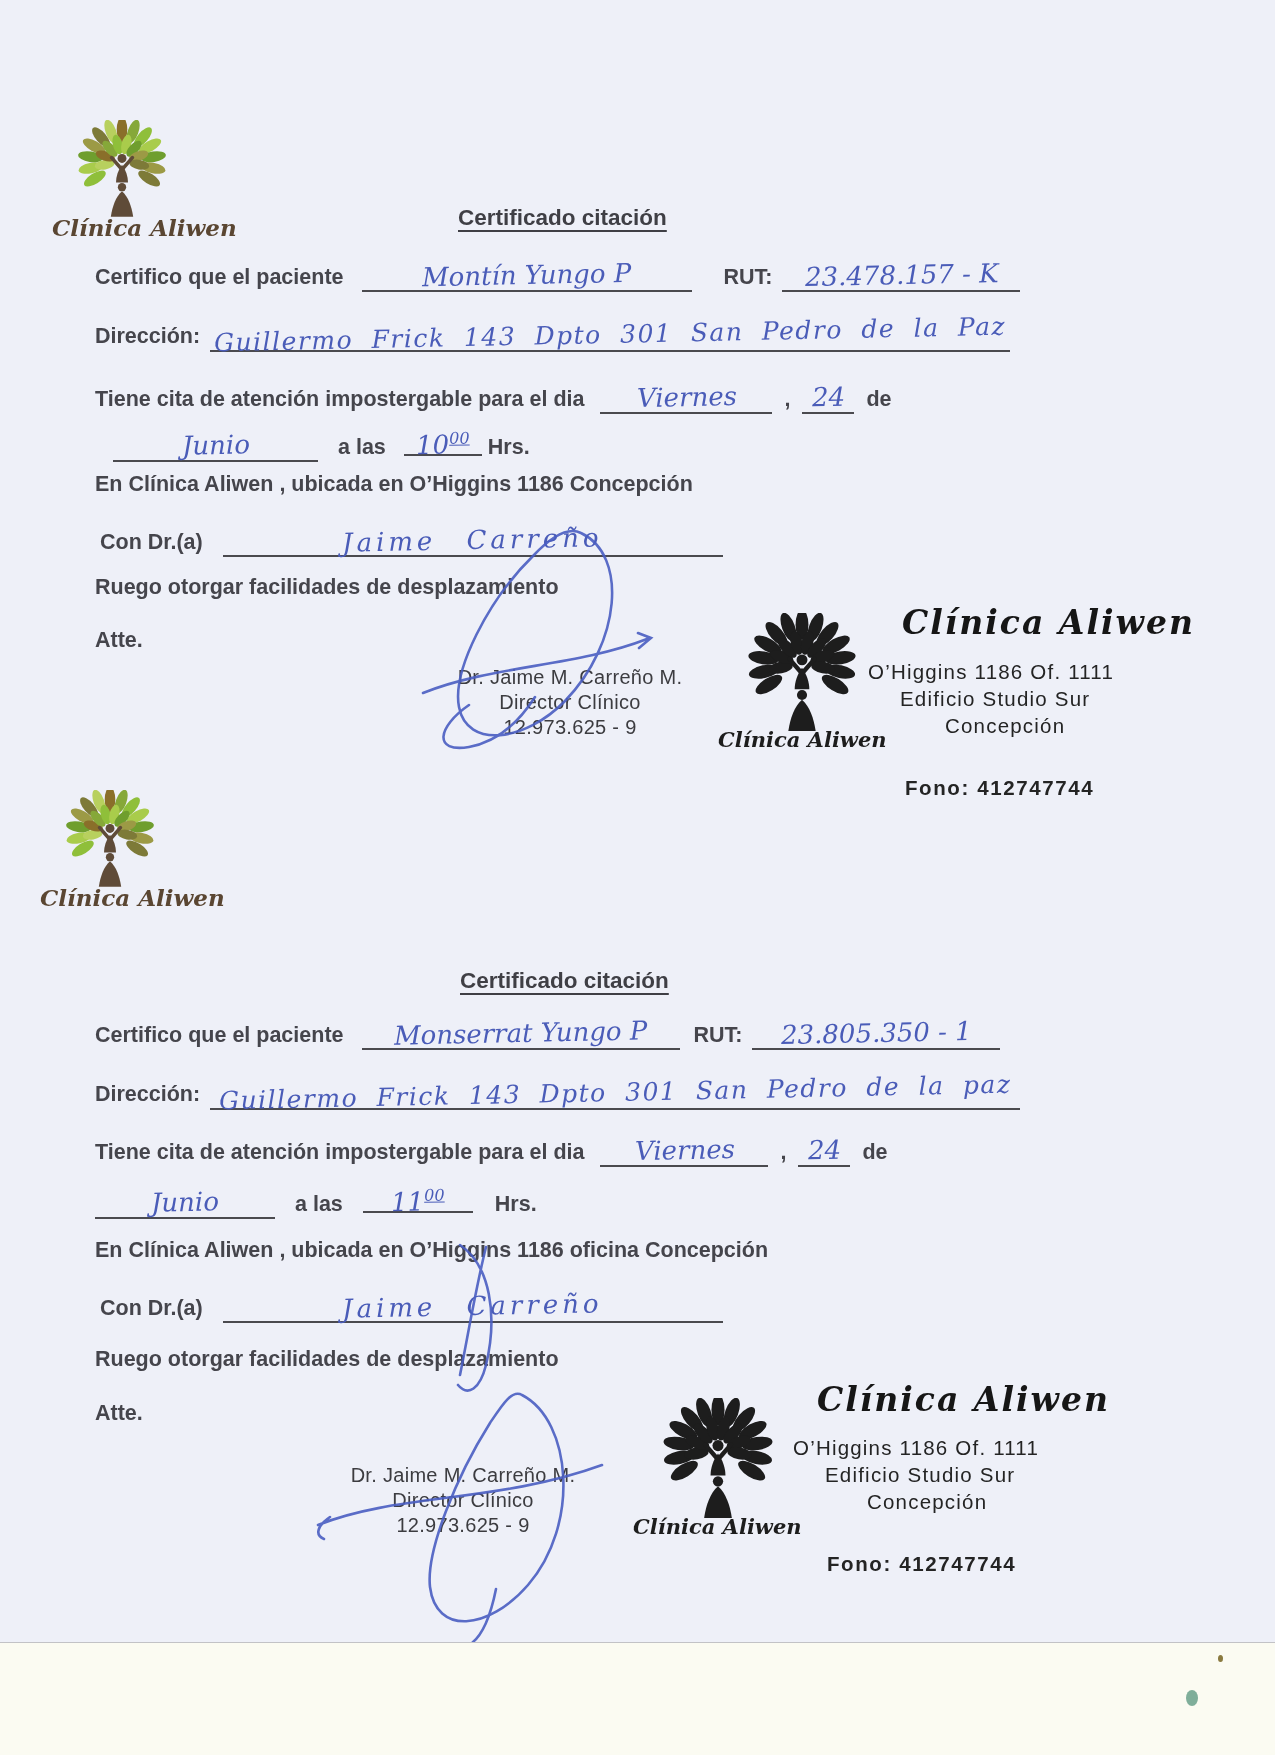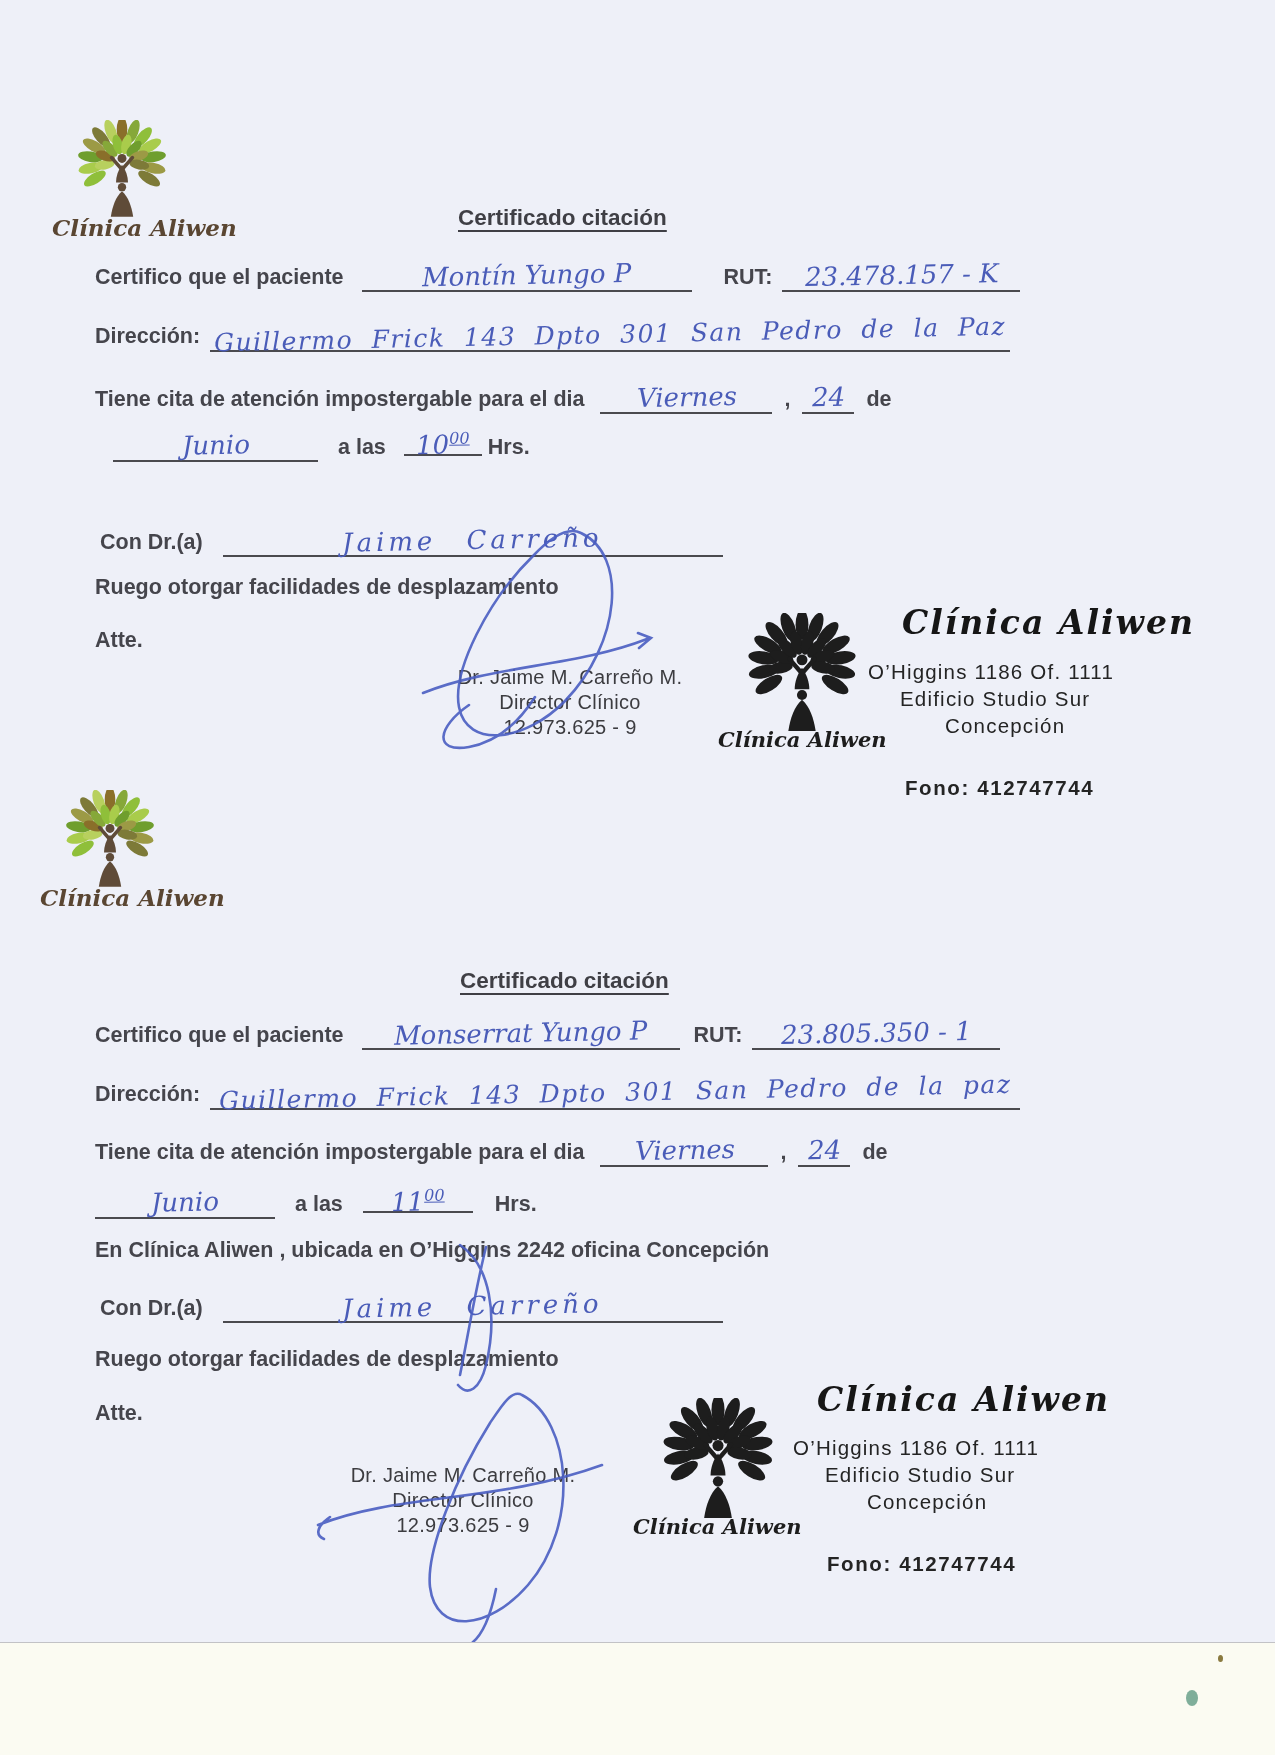--- a/index.html
+++ b/index.html
@@ -131,20 +131,23 @@
       <span class="pr" style="margin-left:6px;">de</span>
     </div>
 
     <div class="line" style="left:113px;top:304px;">
       <span class="fill" style="width:205px;"><span class="hw">Junio</span></span>
       <span class="pr" style="margin-left:14px;">a las</span>
       <span class="fill" style="width:78px;margin-left:12px;"><span class="hw"><span>10</span><sup>00</sup></span></span>
       <span class="pr">Hrs.</span>
     </div>
 
+    <div class="line" style="left:95px;top:352px;">
+      <span class="pr">En Clínica Aliwen , ubicada en O’Higgins 1186 Concepción</span>
+    </div>
 
     <div class="line" style="left:100px;top:405px;">
       <span class="pr">Con Dr.(a)</span>
       <span class="fill" style="width:500px;margin-left:14px;"><span class="hw" style="letter-spacing:4px;word-spacing:18px;">Jaime Carreño</span></span>
     </div>
 
     <div class="line" style="left:95px;top:455px;">
       <span class="pr">Ruego otorgar facilidades de desplazamiento</span>
     </div>
 
@@ -347,21 +350,21 @@
     </div>
 
     <div class="line" style="left:95px;top:396px;">
       <span class="fill" style="width:180px;"><span class="hw">Junio</span></span>
       <span class="pr" style="margin-left:14px;">a las</span>
       <span class="fill" style="width:110px;margin-left:14px;"><span class="hw"><span>11</span><sup>00</sup></span></span>
       <span class="pr" style="margin-left:16px;">Hrs.</span>
     </div>
 
     <div class="line" style="left:95px;top:453px;">
-      <span class="pr">En Clínica Aliwen , ubicada en O’Higgins 2242 oficina Concepción</span>
+      <span class="pr">En Clínica Aliwen , ubicada en O’Higgins 1186 oficina Concepción</span>
     </div>
 
     <div class="line" style="left:100px;top:506px;">
       <span class="pr">Con Dr.(a)</span>
       <span class="fill" style="width:500px;margin-left:14px;"><span class="hw" style="letter-spacing:4px;word-spacing:18px;">Jaime Carreño</span></span>
     </div>
 
     <div class="line" style="left:95px;top:562px;">
       <span class="pr">Ruego otorgar facilidades de desplazamiento</span>
     </div>

